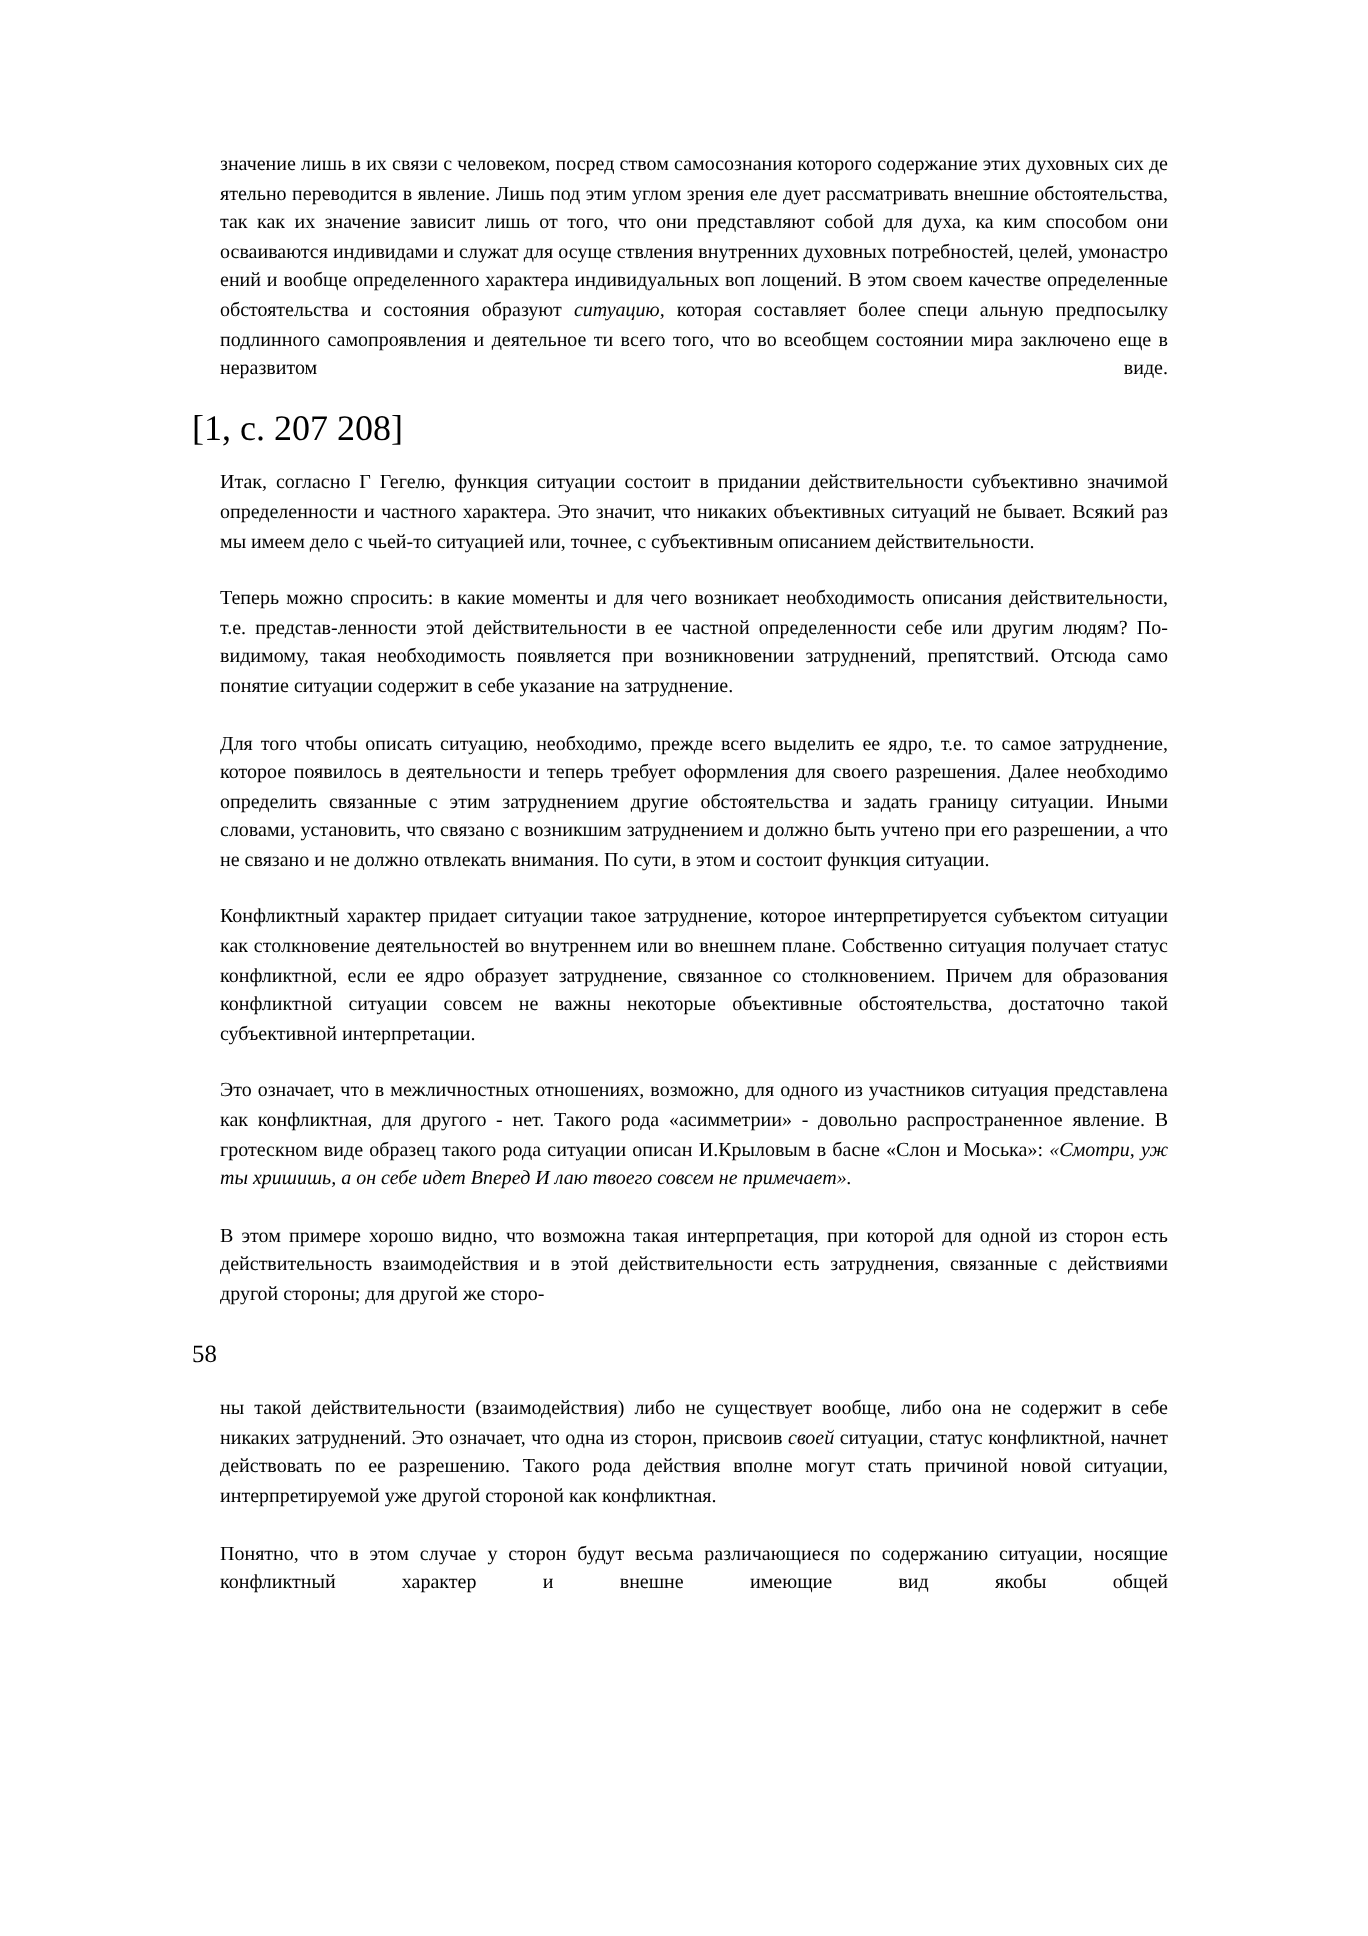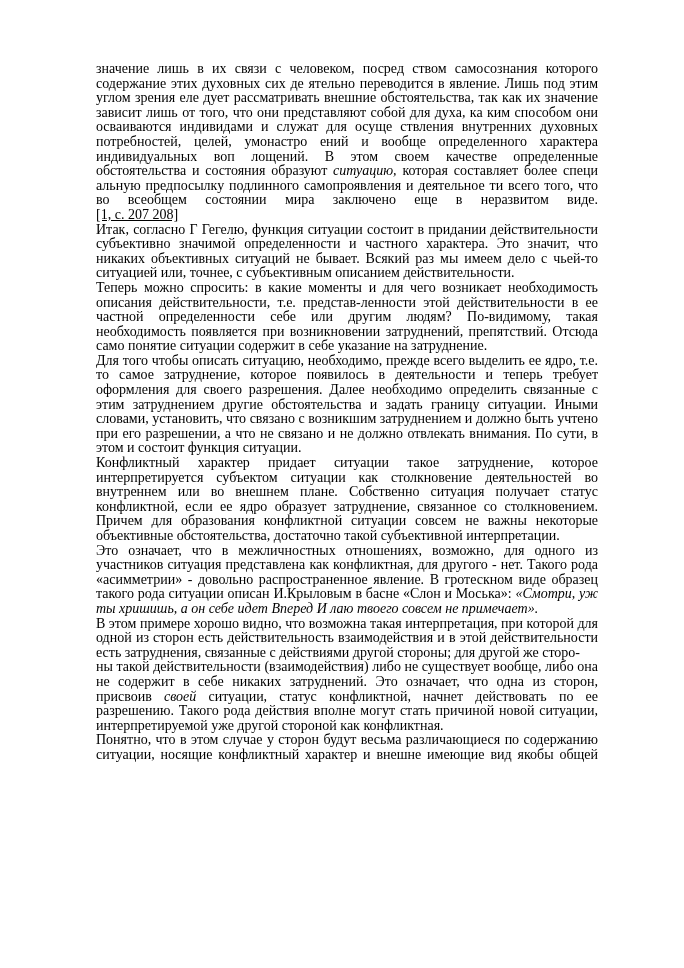--- a/index.html
+++ b/index.html
@@ -22,23 +22,23 @@
     background: #ffffff;
     box-sizing: border-box;
   }
   .text-column {
     position: absolute;
     left: 96px;
     top: 62px;
     width: 502px;
   }
   .para {
-    margin: 0;
+    margin: 14px;
     padding: 0;
-    font-size: 14px;
+    font-size: 10px;
     line-height: 14.6px;
     text-align: justify;
     text-justify: inter-word;
     text-indent: 0;
     hyphens: none;
     word-spacing: 0;
   }
   .para.justify-all {
     text-align-last: justify;
   }
@@ -48,24 +48,23 @@
   .page-number {
     margin: 0;
     padding: 0;
     font-size: 12.4px;
     line-height: 14.6px;
     text-align: left;
   }
   .ref {
     margin: 0;
     padding: 0;
-    font-size: 14px;
+    font-size: 18px;
     line-height: 14.6px;
     text-align: left;
-    text-decoration: underline;
   }
   em.it {
     font-style: italic;
   }
   .quote-it {
     font-style: italic;
   }
 </style>
 </head>
 <body>
@@ -85,19 +84,20 @@
 
 
     <p class="para last-left"><span>Для того чтобы описать ситуацию, необходимо, прежде всего выделить ее ядро, т.е. то самое затруднение, которое появилось в деятельности и теперь требует оформления для своего разрешения. Далее необходимо определить связанные с этим затруднением другие обстоятельства и задать границу ситуации. Иными словами, установить, что связано с возникшим затруднением и должно быть учтено при его разрешении, а что не связано и не должно отвлекать внимания. По сути, в этом и состоит функция ситуации.</span></p>
 
     <p class="para last-left"><span>Конфликтный характер придает ситуации такое затруднение, которое интерпретируется субъектом ситуации как столкновение деятельностей во внутреннем или во внешнем плане. Собственно ситуация получает статус конфликтной, если ее ядро образует затруднение, связанное со столкновением. Причем для образования конфликтной ситуации совсем не важны некоторые объективные обстоятельства, достаточно такой субъективной интерпретации.</span></p>
 
     <p class="para last-left"><span>Это означает, что в межличностных отношениях, возможно, для одного из участников ситуация представлена как конфликтная, для другого - нет. Такого рода «асимметрии» - довольно распространенное явление. В гротескном виде образец такого рода ситуации описан И.Крыловым в басне «Слон и Моська»: </span><em class="it quote-it">«Смотри, уж ты хришишь, а он себе идет Вперед И лаю твоего совсем не примечает».</em></p>
 
     <p class="para last-left"><span>В этом примере хорошо видно, что возможна такая интерпретация, при которой для одной из сторон есть действительность взаимодействия и в этой действительности есть затруднения, связанные с действиями другой стороны; для другой же сторо-</span></p>
 
+    <p class="page-number">58</p>
 
     <p class="para last-left"><span>ны такой действительности (взаимодействия) либо не существует вообще, либо она не содержит в себе никаких затруднений. Это означает, что одна из сторон, присвоив </span><em class="it">своей</em><span> ситуации, статус конфликтной, начнет действовать по ее разрешению. Такого рода действия вполне могут стать причиной новой ситуации, интерпретируемой уже другой стороной как конфликтная.</span></p>
 
     <p class="para justify-all"><span>Понятно, что в этом случае у сторон будут весьма различающиеся по содержанию ситуации, носящие конфликтный характер и внешне имеющие вид якобы общей</span></p>
 
   </div>
 </div>
 
 </body></html>

